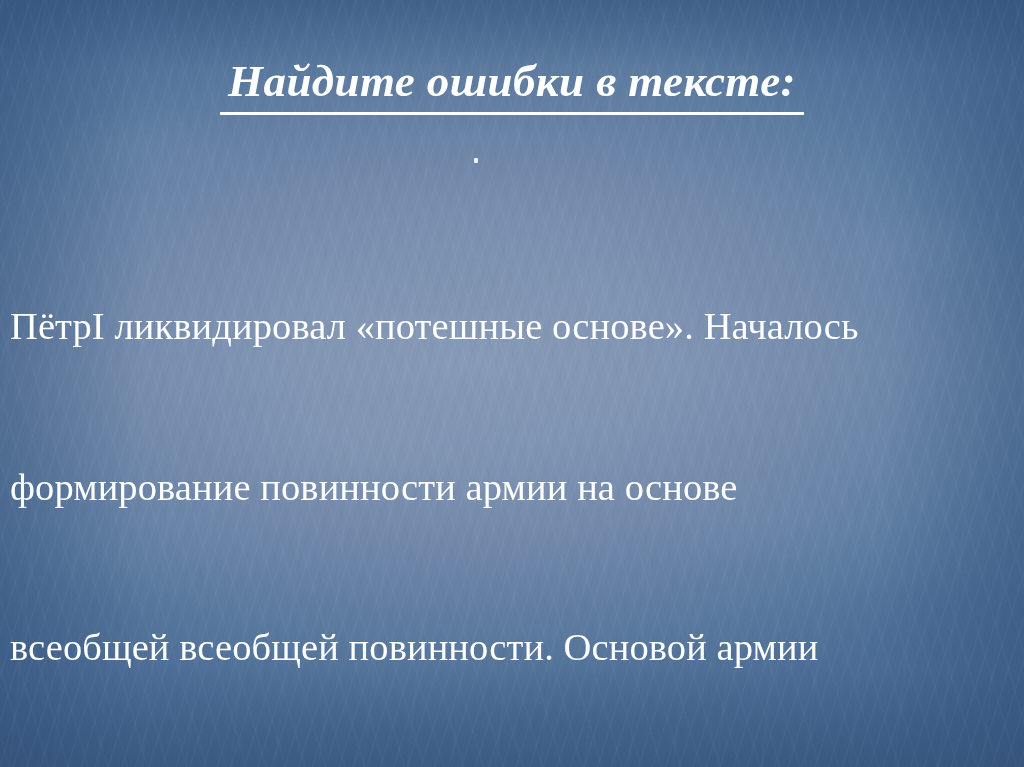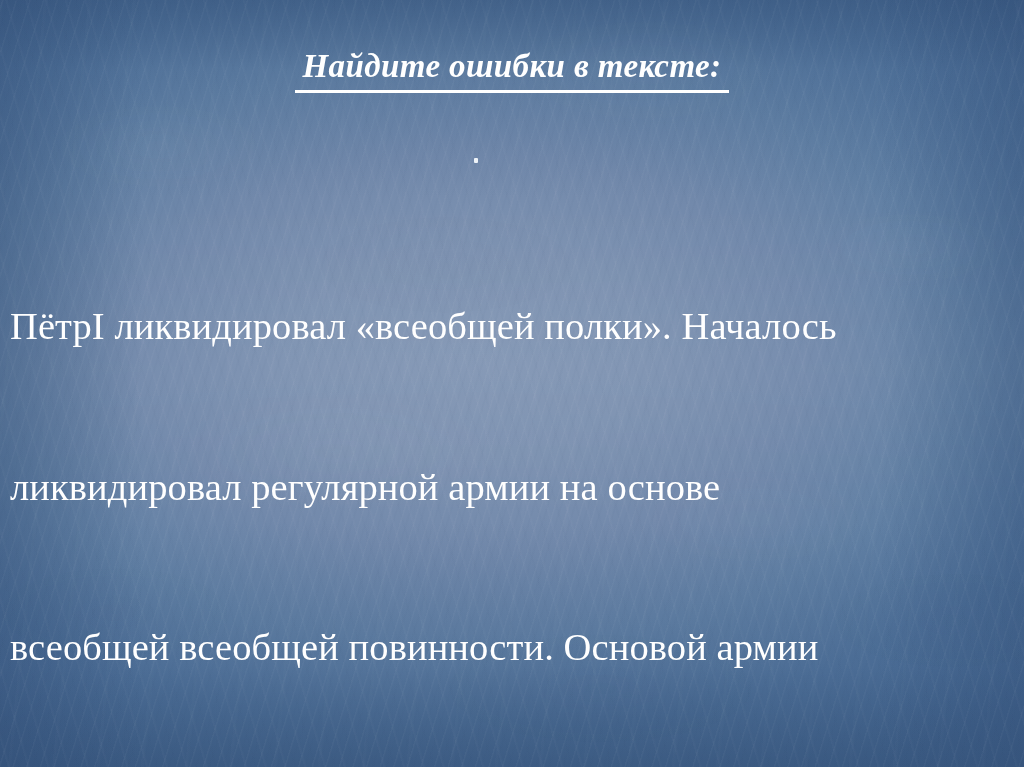--- a/index.html
+++ b/index.html
@@ -116,21 +116,21 @@
     inset: 0;
   }
 
   .slide-title {
     position: absolute;
     left: 0;
     right: 0;
     top: 26px;
     text-align: center;
     color: #ffffff;
-    font-size: 33px;
+    font-size: 45px;
     line-height: 1.12;
     font-weight: bold;
     font-style: italic;
     letter-spacing: .4px;
     white-space: nowrap;
   }
   .slide-title .title-inner {
     display: inline-block;
     padding: 0 8px 5px 8px;
     border-bottom: 3px solid #ffffff;
@@ -173,21 +173,21 @@
   <div class="tex-c"></div>
   <div class="tex-d"></div>
 
   <div class="content">
 
     <h1 class="slide-title"><span class="title-inner">Найдите ошибки в тексте:</span></h1>
 
     <div class="mid-dot"></div>
 
     <div class="body-text">
-      <span class="ln">ПётрI ликвидировал «всеобщей полки». Началось</span>
-      <span class="ln">ликвидировал регулярной армии на основе</span>
+      <span class="ln">ПётрI ликвидировал «потешные основе». Началось</span>
+      <span class="ln">формирование повинности армии на основе</span>
       <span class="ln">всеобщей всеобщей повинности. Основой армии</span>
       
       
     </div>
 
   </div>
 </div>
 
 </body></html>

